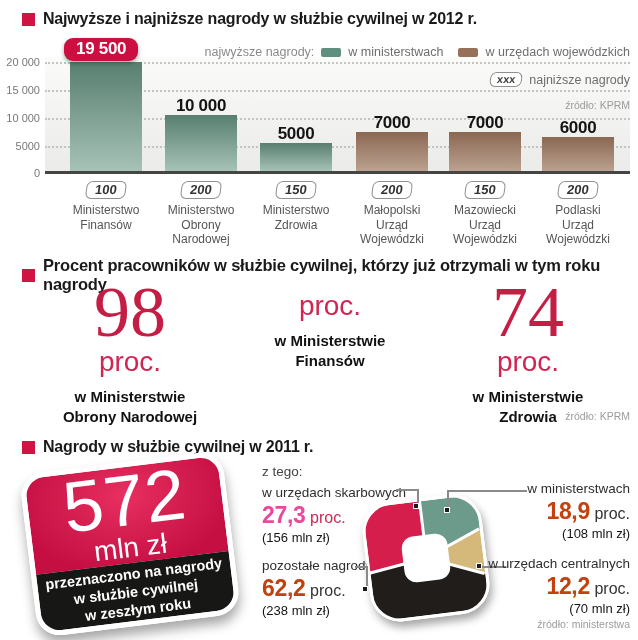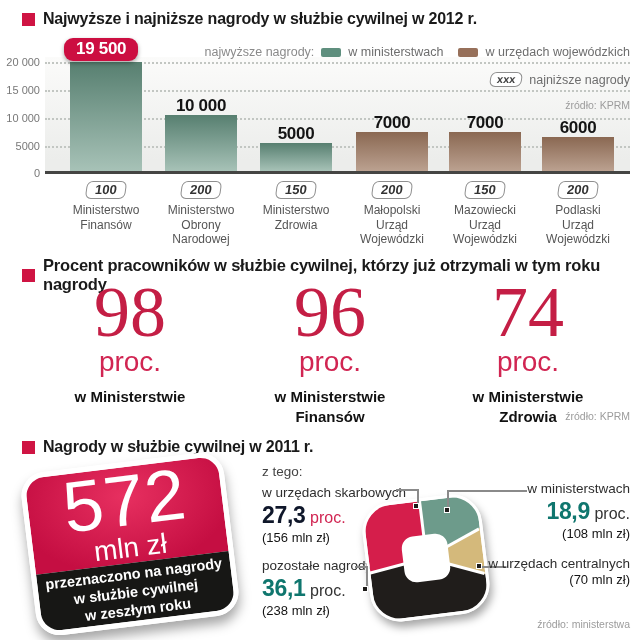--- a/index.html
+++ b/index.html
@@ -45,21 +45,21 @@
   .badge { left:28px; top:462px; width:204px; height:164px; border:5px solid #fff; border-radius:24px;
            overflow:hidden; transform:rotate(-7deg); box-shadow:0 8px 12px rgba(0,0,0,.35); }
   .badge-top { height:96px; background:radial-gradient(ellipse at 50% 30%, #e73060 0%, #c50e42 80%);
                display:flex; flex-direction:column; align-items:center; justify-content:center; color:#fff; }
   .badge-num { font-size:72px; line-height:0.9; letter-spacing:1px; }
   .badge-unit { font-size:28px; line-height:1; margin-top:2px; }
   .badge-bottom { height:58px; background:#171715; color:#fff; display:flex; flex-direction:column;
                   align-items:center; justify-content:center; font-weight:bold; font-size:14.5px; line-height:18px; }
   .blabel { font-size:13.5px; color:#2e2e2e; }
   .bnum { font-weight:bold; font-size:23px; letter-spacing:-0.3px; }
-  .bnum.red { color:#0f172a; } .bnum.dark { color:#0f766e;margin-top:16px; }
+  .bnum.red { color:#ec4899; } .bnum.dark { color:#c2410c;margin-top:16px; }
   .bunit { font-size:16px; font-weight:normal; }
   .bunit.red { color:#d12552; } .bunit.dark { color:#333; }
   .bamt { font-size:13px; font-weight:normal; color:#141414; margin-top:1px; }
   .rblock { width:150px; text-align:right; }
 
   
   .donut { left:366px; top:498px; width:120px; height:120px; border-radius:30px; border:3px solid #fff;
            transform:rotate(-7deg); box-shadow:2px 6px 9px rgba(0,0,0,.35);
            background:conic-gradient(from 0deg, #6d9b8b 0 18.9%, #d4b97b 18.9% 31.1%, #201d1b 31.1% 72.7%, #d51e4b 72.7% 100%); }
   .hole { position:absolute; left:50%; top:50%; width:46px; height:46px; margin:-23px 0 0 -23px;
@@ -157,24 +157,24 @@
   <div class="abs sec-title" style="left:22px; top:256px; font-size:16.5px;">
     <span class="bullet"></span>
     <span>Procent pracowników w służbie cywilnej, którzy już otrzymali w tym roku nagrody</span>
   </div>
 
   <div class="abs pcol" style="left:20px; top:284px;">
     <div class="pnum">98</div>
     <div class="punit">proc.</div>
     <div class="plines">
       <div>w Ministerstwie</div>
+      <div>Obrony Narodowej</div>
     </div>
   </div>
   <div class="abs pcol" style="left:220px; top:284px;">
-    <div class="pnum">96</div>
     <div class="punit">proc.</div>
     <div class="plines">
       <div>w Ministerstwie</div>
       <div>Finansów</div>
     </div>
   </div>
   <div class="abs pcol" style="left:418px; top:284px;">
     <div class="pnum">74</div>
     <div class="punit">proc.</div>
     <div class="plines">
@@ -208,21 +208,21 @@
     <div style="margin-top:2px;">
       <span class="bnum red">27,3</span>
       <span class="bunit red">proc.</span>
     </div>
     <div class="bamt">(156 mln zł)</div>
   </div>
 
   <div class="abs" style="left:262px; top:558px;">
     <div class="blabel">pozostałe nagrody</div>
     <div style="margin-top:2px;">
-      <span class="bnum dark">36,1</span>
+      <span class="bnum dark">62,2</span>
       <span class="bunit dark">proc.</span>
     </div>
     <div class="bamt">(238 mln zł)</div>
   </div>
 
   <div class="abs donut">
     <div class="spoke" style="transform:rotate(0deg);"></div>
     <div class="spoke" style="transform:rotate(68deg);"></div>
     <div class="spoke" style="transform:rotate(112deg);"></div>
     <div class="spoke" style="transform:rotate(262deg);"></div>
@@ -248,18 +248,22 @@
     <div class="blabel">w ministerstwach</div>
     <div style="margin-top:2px;">
       <span class="bnum dark">18,9</span>
       <span class="bunit dark">proc.</span>
     </div>
     <div class="bamt">(108 mln zł)</div>
   </div>
 
   <div class="abs rblock" style="right:8px; top:556px;">
     <div class="blabel">w urzędach centralnych</div>
+    <div style="margin-top:2px;">
+      <span class="bnum dark">12,2</span>
+      <span class="bunit dark">proc.</span>
+    </div>
     <div class="bamt">(70 mln zł)</div>
   </div>
 
   <div class="abs src" style="right:8px; top:618px;">źródło: ministerstwa</div>
 
 </div>
 
 </body></html>

